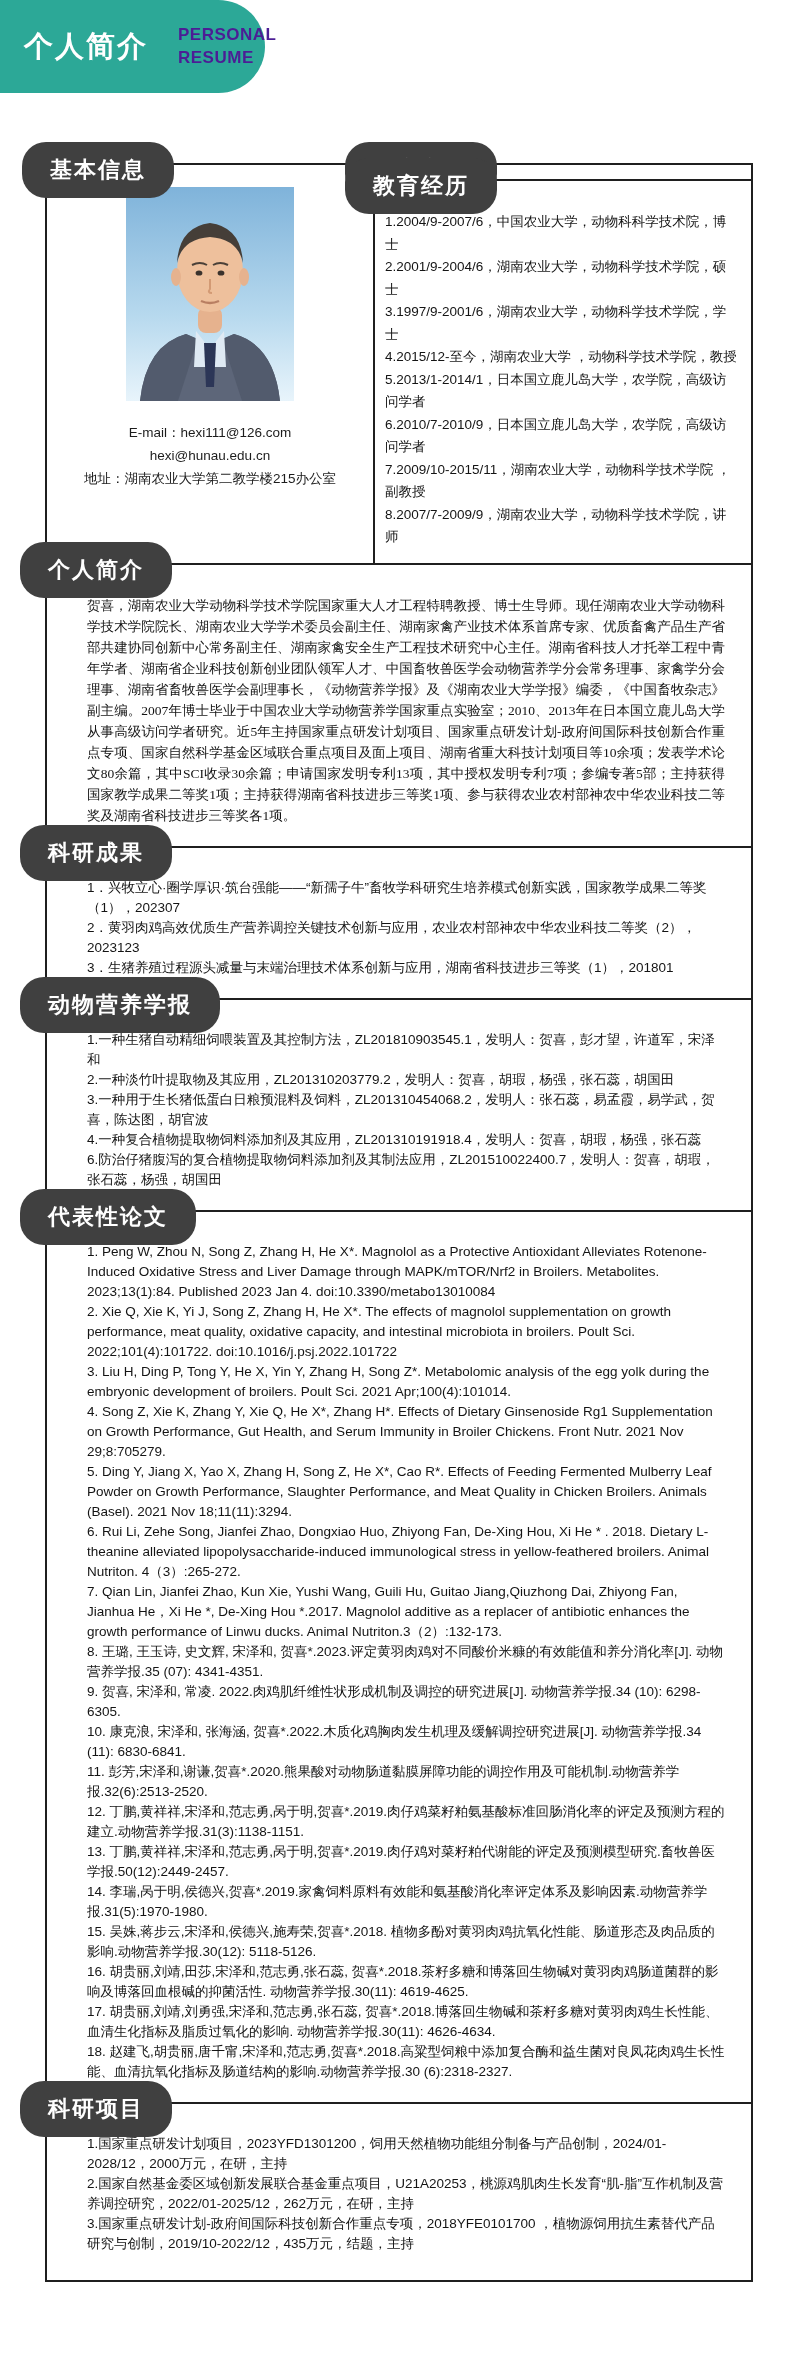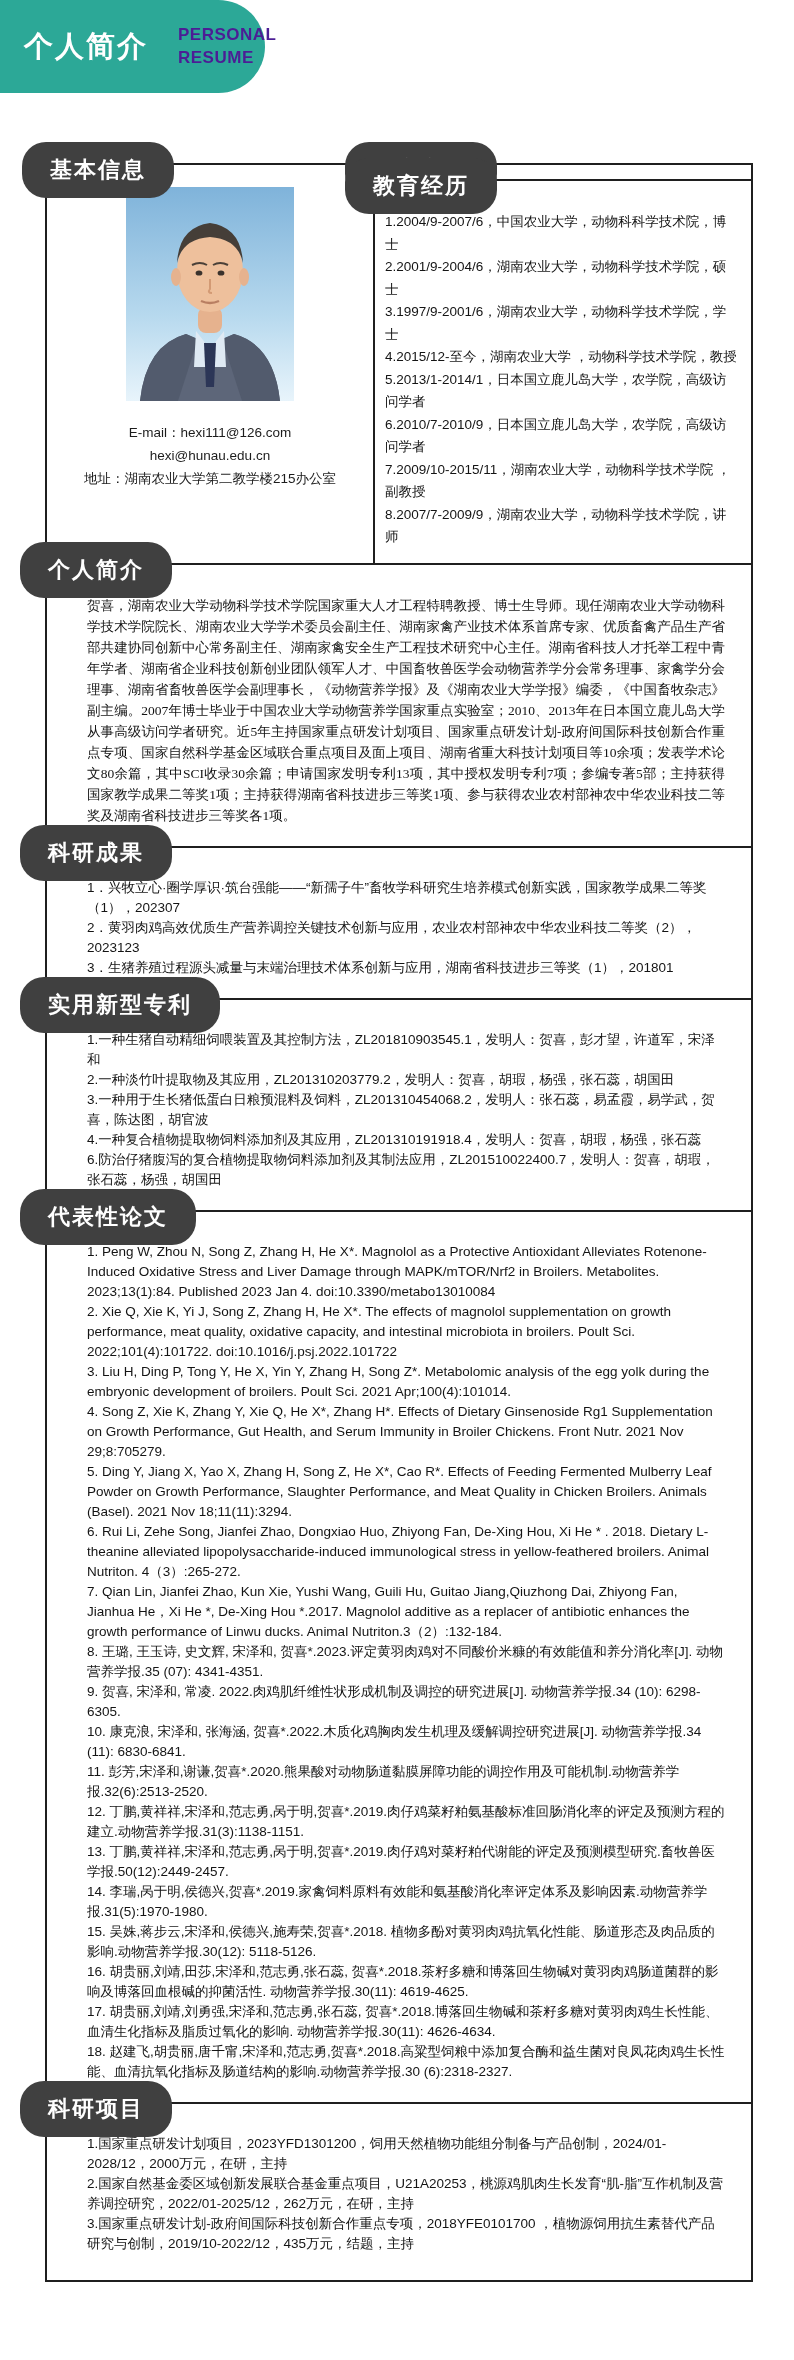--- a/index.html
+++ b/index.html
@@ -171,42 +171,42 @@
       <div class="badge">科研成果</div>
       <div class="plain-list">
 
       <div class="line">1．兴牧立心·圈学厚识·筑台强能——“新孺子牛”畜牧学科研究生培养模式创新实践，国家教学成果二等奖（1），202307</div>
           <div class="line">2．黄羽肉鸡高效优质生产营养调控关键技术创新与应用，农业农村部神农中华农业科技二等奖（2），2023123</div>
           <div class="line">3．生猪养殖过程源头减量与末端治理技术体系创新与应用，湖南省科技进步三等奖（1），201801</div>
         </div>
     </div>
 
     <div class="section">
-      <div class="badge">实用新型专利</div>
+      <div class="badge">动物营养学报</div>
       <div class="plain-list">
 
       <div class="line">1.一种生猪自动精细饲喂装置及其控制方法，ZL201810903545.1，发明人：贺喜，彭才望，许道军，宋泽和</div>
           <div class="line">2.一种淡竹叶提取物及其应用，ZL201310203779.2，发明人：贺喜，胡瑕，杨强，张石蕊，胡国田</div>
           <div class="line">3.一种用于生长猪低蛋白日粮预混料及饲料，ZL201310454068.2，发明人：张石蕊，易孟霞，易学武，贺喜，陈达图，胡官波</div>
           <div class="line">4.一种复合植物提取物饲料添加剂及其应用，ZL201310191918.4，发明人：贺喜，胡瑕，杨强，张石蕊</div>
           <div class="line">6.防治仔猪腹泻的复合植物提取物饲料添加剂及其制法应用，ZL201510022400.7，发明人：贺喜，胡瑕，张石蕊，杨强，胡国田</div>
         </div>
     </div>
 
     <div class="section papers">
       <div class="badge">代表性论文</div>
       <div class="plain-list">
 
       <div class="line">1. Peng W, Zhou N, Song Z, Zhang H, He X*. Magnolol as a Protective Antioxidant Alleviates Rotenone-Induced Oxidative Stress and Liver Damage through MAPK/mTOR/Nrf2 in Broilers. Metabolites. 2023;13(1):84. Published 2023 Jan 4. doi:10.3390/metabo13010084</div>
           <div class="line">2. Xie Q, Xie K, Yi J, Song Z, Zhang H, He X*. The effects of magnolol supplementation on growth performance, meat quality, oxidative capacity, and intestinal microbiota in broilers. Poult Sci. 2022;101(4):101722. doi:10.1016/j.psj.2022.101722</div>
           <div class="line">3. Liu H, Ding P, Tong Y, He X, Yin Y, Zhang H, Song Z*. Metabolomic analysis of the egg yolk during the embryonic development of broilers. Poult Sci. 2021 Apr;100(4):101014.</div>
           <div class="line">4. Song Z, Xie K, Zhang Y, Xie Q, He X*, Zhang H*. Effects of Dietary Ginsenoside Rg1 Supplementation on Growth Performance, Gut Health, and Serum Immunity in Broiler Chickens. Front Nutr. 2021 Nov 29;8:705279.</div>
           <div class="line">5. Ding Y, Jiang X, Yao X, Zhang H, Song Z, He X*, Cao R*. Effects of Feeding Fermented Mulberry Leaf Powder on Growth Performance, Slaughter Performance, and Meat Quality in Chicken Broilers. Animals (Basel). 2021 Nov 18;11(11):3294.</div>
           <div class="line">6. Rui Li, Zehe Song, Jianfei Zhao, Dongxiao Huo, Zhiyong Fan, De-Xing Hou, Xi He * . 2018. Dietary L-theanine alleviated lipopolysaccharide-induced immunological stress in yellow-feathered broilers. Animal Nutriton. 4（3）:265-272.</div>
-          <div class="line">7. Qian Lin, Jianfei Zhao, Kun Xie, Yushi Wang, Guili Hu, Guitao Jiang,Qiuzhong Dai, Zhiyong Fan, Jianhua He，Xi He *, De-Xing Hou *.2017. Magnolol additive as a replacer of antibiotic enhances the growth performance of Linwu ducks. Animal Nutriton.3（2）:132-184.</div>
+          <div class="line">7. Qian Lin, Jianfei Zhao, Kun Xie, Yushi Wang, Guili Hu, Guitao Jiang,Qiuzhong Dai, Zhiyong Fan, Jianhua He，Xi He *, De-Xing Hou *.2017. Magnolol additive as a replacer of antibiotic enhances the growth performance of Linwu ducks. Animal Nutriton.3（2）:132-173.</div>
           <div class="line">8. 王璐, 王玉诗, 史文辉, 宋泽和, 贺喜*.2023.评定黄羽肉鸡对不同酸价米糠的有效能值和养分消化率[J]. 动物营养学报.35 (07): 4341-4351.</div>
           <div class="line">9. 贺喜, 宋泽和, 常凌. 2022.肉鸡肌纤维性状形成机制及调控的研究进展[J]. 动物营养学报.34 (10): 6298-6305.</div>
           <div class="line">10. 康克浪, 宋泽和, 张海涵, 贺喜*.2022.木质化鸡胸肉发生机理及缓解调控研究进展[J]. 动物营养学报.34 (11): 6830-6841.</div>
           <div class="line">11. 彭芳,宋泽和,谢谦,贺喜*.2020.熊果酸对动物肠道黏膜屏障功能的调控作用及可能机制.动物营养学报.32(6):2513-2520.</div>
           <div class="line">12. 丁鹏,黄祥祥,宋泽和,范志勇,呙于明,贺喜*.2019.肉仔鸡菜籽粕氨基酸标准回肠消化率的评定及预测方程的建立.动物营养学报.31(3):1138-1151.</div>
           <div class="line">13. 丁鹏,黄祥祥,宋泽和,范志勇,呙于明,贺喜*.2019.肉仔鸡对菜籽粕代谢能的评定及预测模型研究.畜牧兽医学报.50(12):2449-2457.</div>
           <div class="line">14. 李瑞,呙于明,侯德兴,贺喜*.2019.家禽饲料原料有效能和氨基酸消化率评定体系及影响因素.动物营养学报.31(5):1970-1980.</div>
           <div class="line">15. 吴姝,蒋步云,宋泽和,侯德兴,施寿荣,贺喜*.2018. 植物多酚对黄羽肉鸡抗氧化性能、肠道形态及肉品质的影响.动物营养学报.30(12): 5118-5126.</div>
           <div class="line">16. 胡贵丽,刘靖,田莎,宋泽和,范志勇,张石蕊, 贺喜*.2018.茶籽多糖和博落回生物碱对黄羽肉鸡肠道菌群的影响及博落回血根碱的抑菌活性. 动物营养学报.30(11): 4619-4625.</div>
           <div class="line">17. 胡贵丽,刘靖,刘勇强,宋泽和,范志勇,张石蕊, 贺喜*.2018.博落回生物碱和茶籽多糖对黄羽肉鸡生长性能、血清生化指标及脂质过氧化的影响. 动物营养学报.30(11): 4626-4634.</div>

